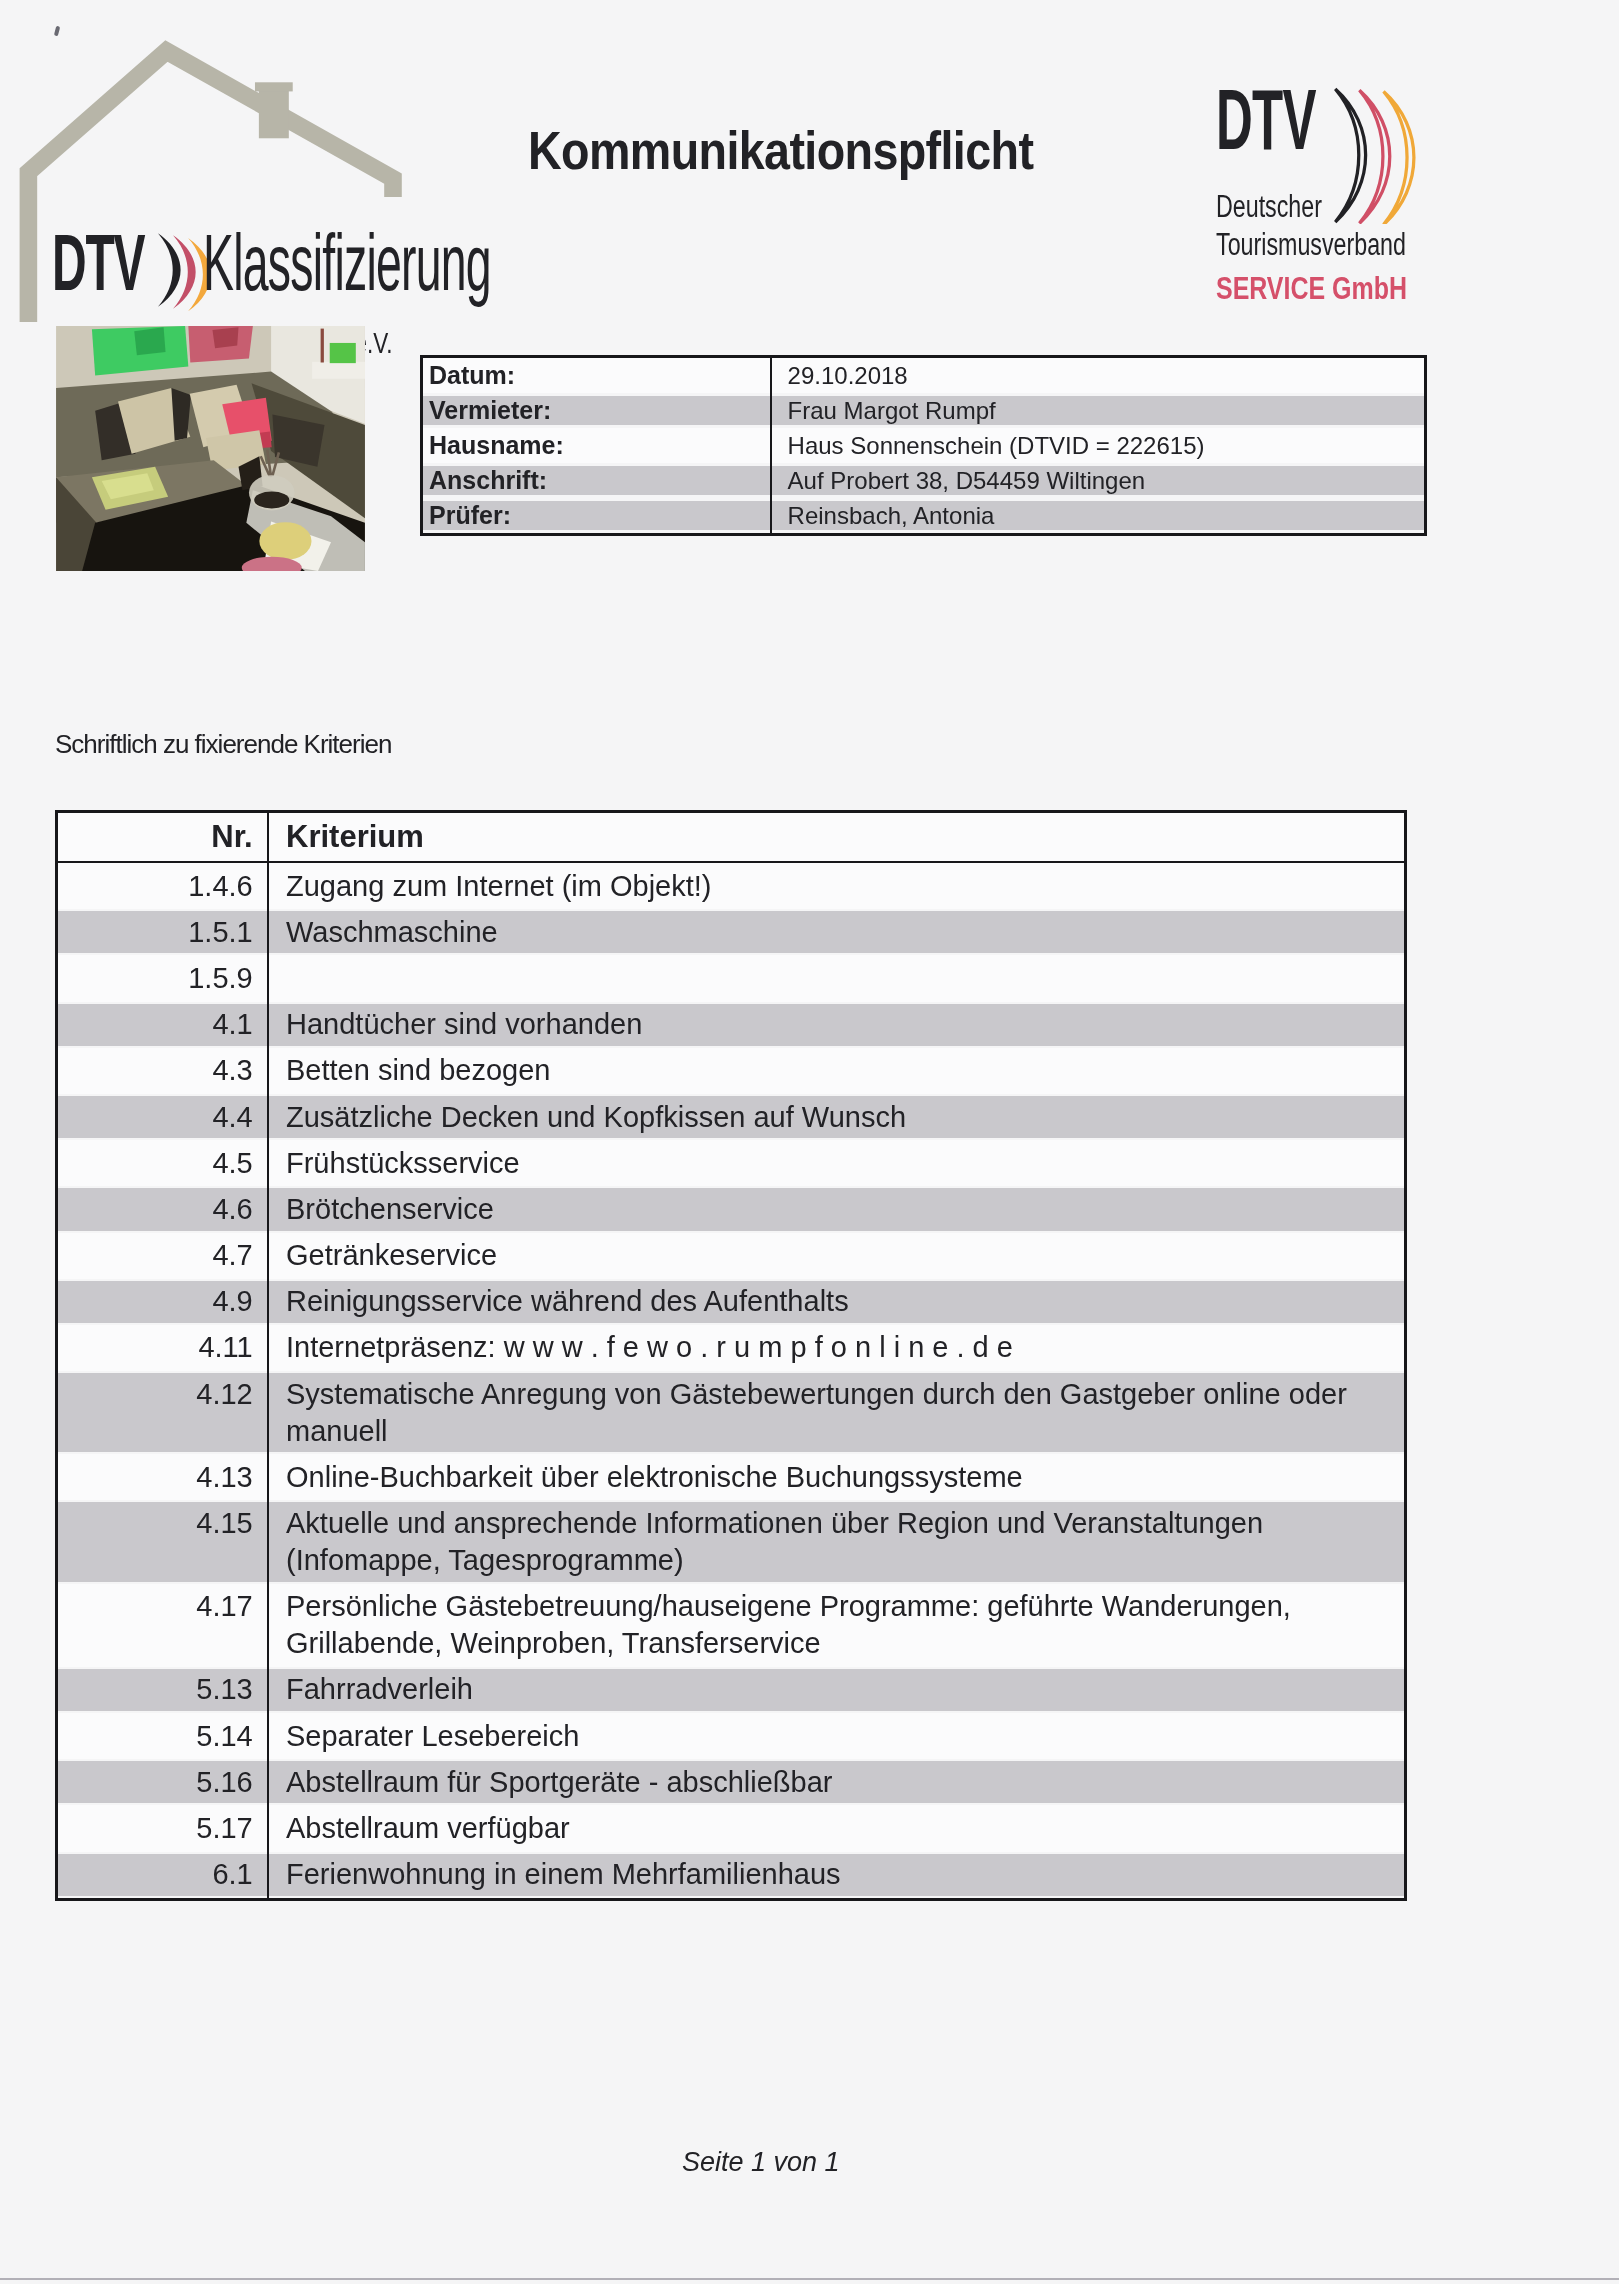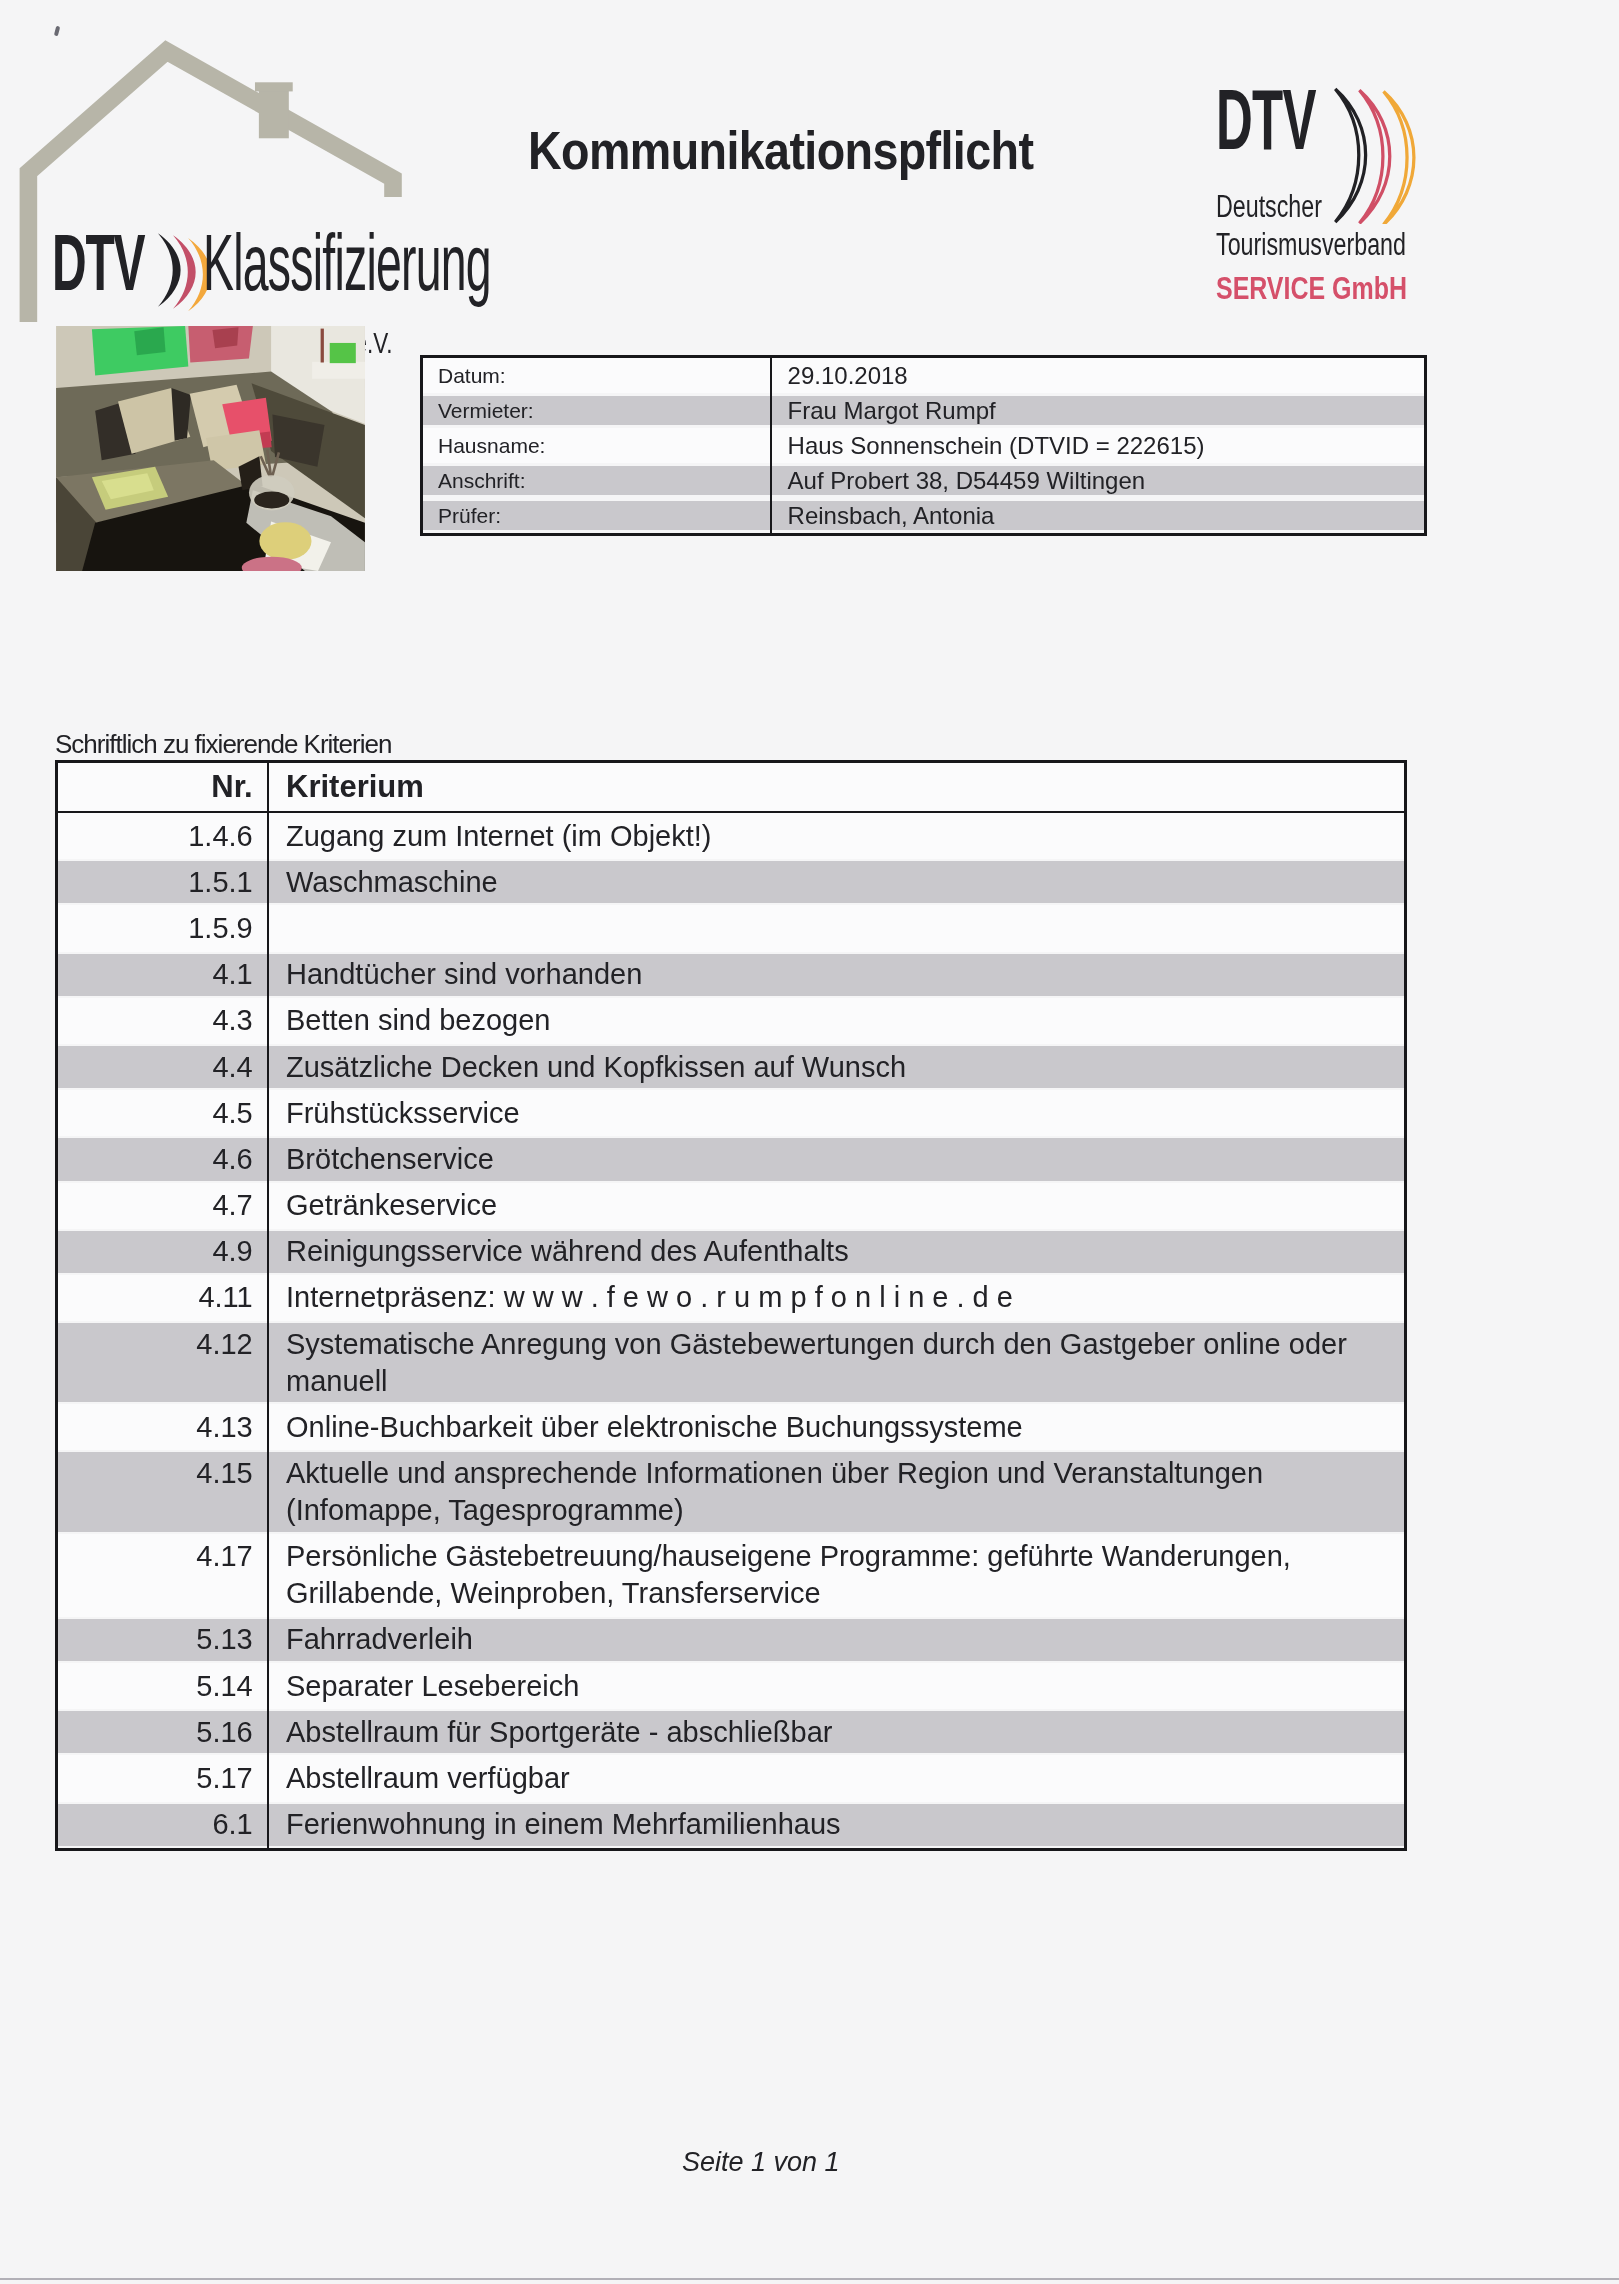--- a/index.html
+++ b/index.html
@@ -31,26 +31,26 @@
   .logo-right-l2{position:absolute;left:1216px;top:228px;font-size:31px;line-height:1.1;transform:scaleX(.75);transform-origin:0 0;white-space:nowrap;}
   .logo-right-l3{position:absolute;left:1216px;top:271px;font-size:32px;font-weight:700;line-height:1.1;color:var(--service-red);transform:scaleX(.78);transform-origin:0 0;white-space:nowrap;}
 
   
   .photo{position:absolute;left:56px;top:326px;width:309px;height:245px;}
 
   
   .info-table{position:absolute;left:420px;top:355px;width:1001px;border:3.3px solid var(--border);background:#fbfbfc;}
   .info-row{display:flex;height:35px;}
   .info-row.band{background:linear-gradient(to bottom,var(--paper) 0 3.3px,var(--row-band) 3.3px calc(100% - 3.3px),var(--paper) calc(100% - 3.3px) 100%);justify-content:center;}
-  .info-label{flex:0 0 349px;border-right:2.6px solid var(--border);font-weight:400;display:flex;align-items:center;padding-left:15px;box-sizing:border-box;font-size:21px;}
+  .info-label{flex:0 0 349px;border-right:2.6px solid var(--border);font-weight:700;display:flex;align-items:center;padding-left:6px;box-sizing:border-box;font-size:25px;}
   .info-value{flex:1;display:flex;align-items:center;padding-left:15.6px;font-size:24px;}
 
   
   .section-heading{position:absolute;left:55px;top:729px;font-size:26px;font-weight:400;letter-spacing:-1px;}
-  .crit-table{position:absolute;left:55px;top:760px;width:1346px;border:3.3px solid var(--border);background:#fbfbfc;box-sizing:content-box;}
+  .crit-table{position:absolute;left:55px;top:810px;width:1346px;border:3.3px solid var(--border);background:#fbfbfc;box-sizing:content-box;}
   .crit-head{display:flex;border-bottom:2.6px solid var(--border);height:48px;font-weight:700;font-size:31px;}
   .crit-head .crit-nr,.crit-head .crit-text{padding-top:0;padding-bottom:0;line-height:48px;}
   .crit-nr{flex:0 0 211px;border-right:2.6px solid var(--border);text-align:right;padding:4.6px 14.3px 4.6px 0;box-sizing:border-box;}
   .crit-text{flex:1;padding:4.6px 15.6px 4.6px 17px;}
   .crit-row{display:flex;font-size:29px;line-height:37px;}
   .crit-row.band{background:linear-gradient(to bottom,var(--paper) 0 2px,var(--row-band) 2px calc(100% - 2px),var(--paper) calc(100% - 2px) 100%);}
 
   
   .page-footer{position:absolute;left:682px;top:2147px;font-size:27px;font-style:italic;}
   .scan-edge{position:absolute;left:0;top:2278px;width:1619px;height:2px;background:#96939c;opacity:.7;}

